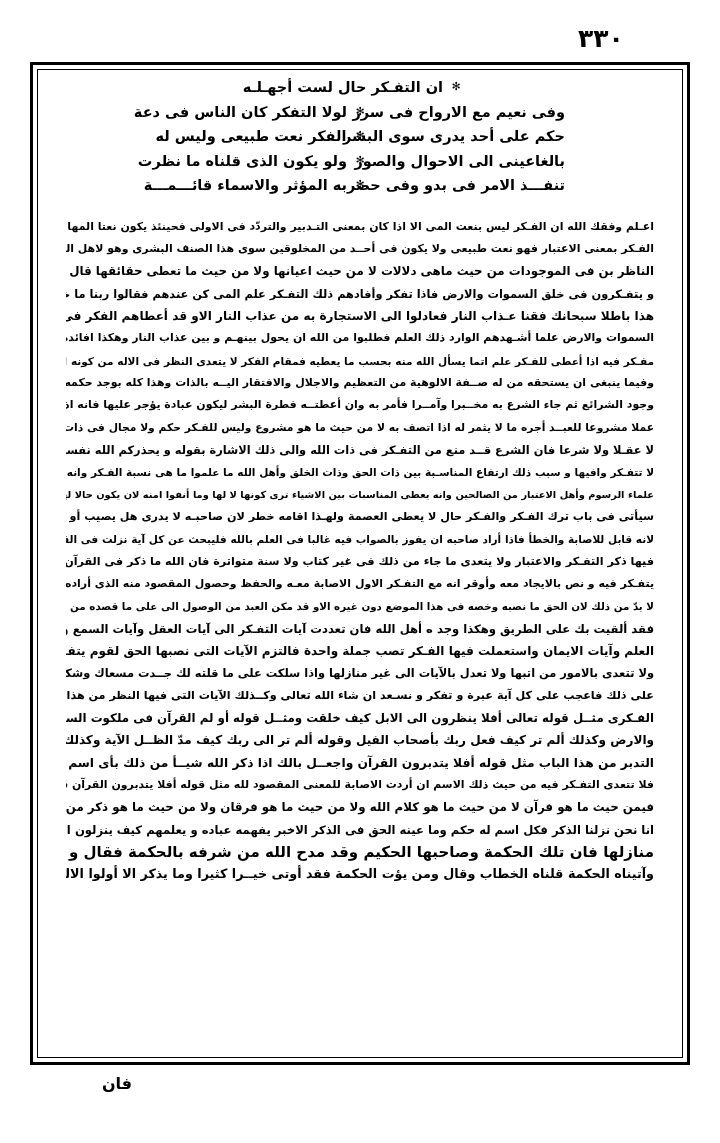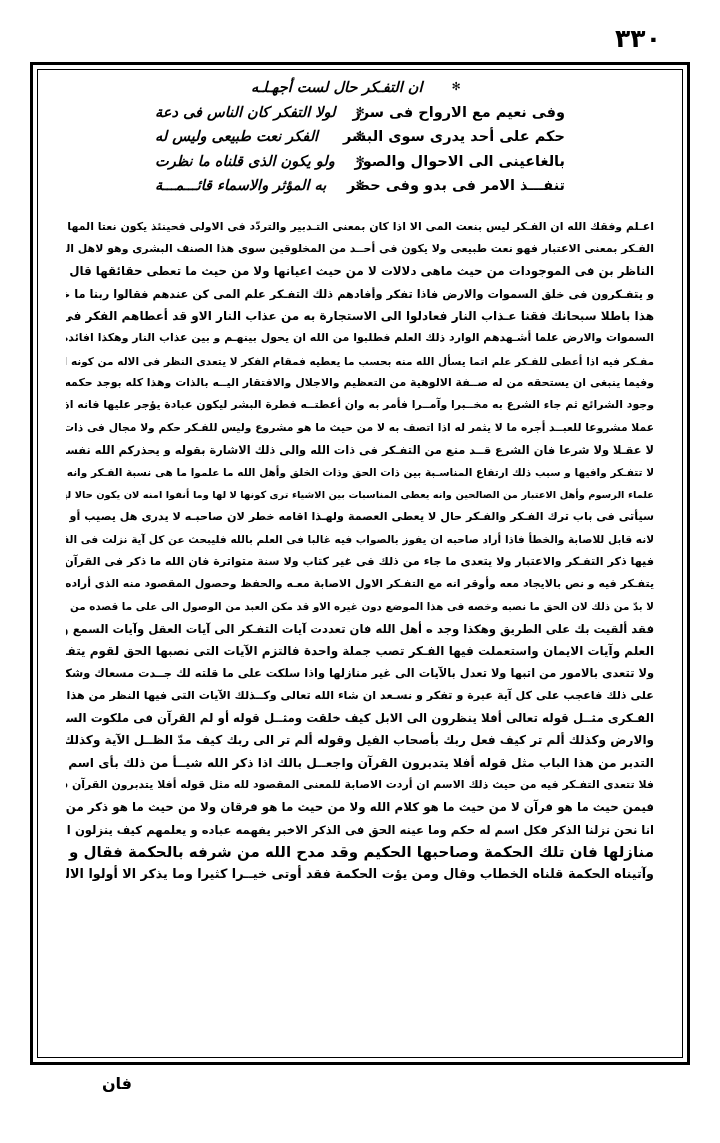--- a/index.html
+++ b/index.html
@@ -15,21 +15,21 @@
     font-family: "DejaVu Sans", sans-serif;
     color: #000000;
   }
 
   
   #page-number {
     position: absolute;
     top: 26px;
     right: 22px;
     width: 120px;
-    text-align: center;
+    text-align: left;
     font-family: "DejaVu Sans", sans-serif;
     font-size: 25px;
     font-weight: 700;
     letter-spacing: 1px;
     line-height: 1;
   }
 
   
   #frame {
     position: absolute;
@@ -77,21 +77,21 @@
     font-size: 14.5px;
     line-height: 22.5px;
     font-weight: 700;
     white-space: nowrap;
   }
   .hemistich {
     display: inline-block;
     width: 192px;
     text-align: center;
   }
-  .hemistich.right { text-align: left; font-style: italic; }
+  .hemistich.right { text-align: center; }
   .hemistich.left  { text-align: right; }
   .verse-sep {
     display: inline-block;
     width: 26px;
     text-align: center;
     font-size: 11px;
     transform: translateY(-2px);
   }
 
   

